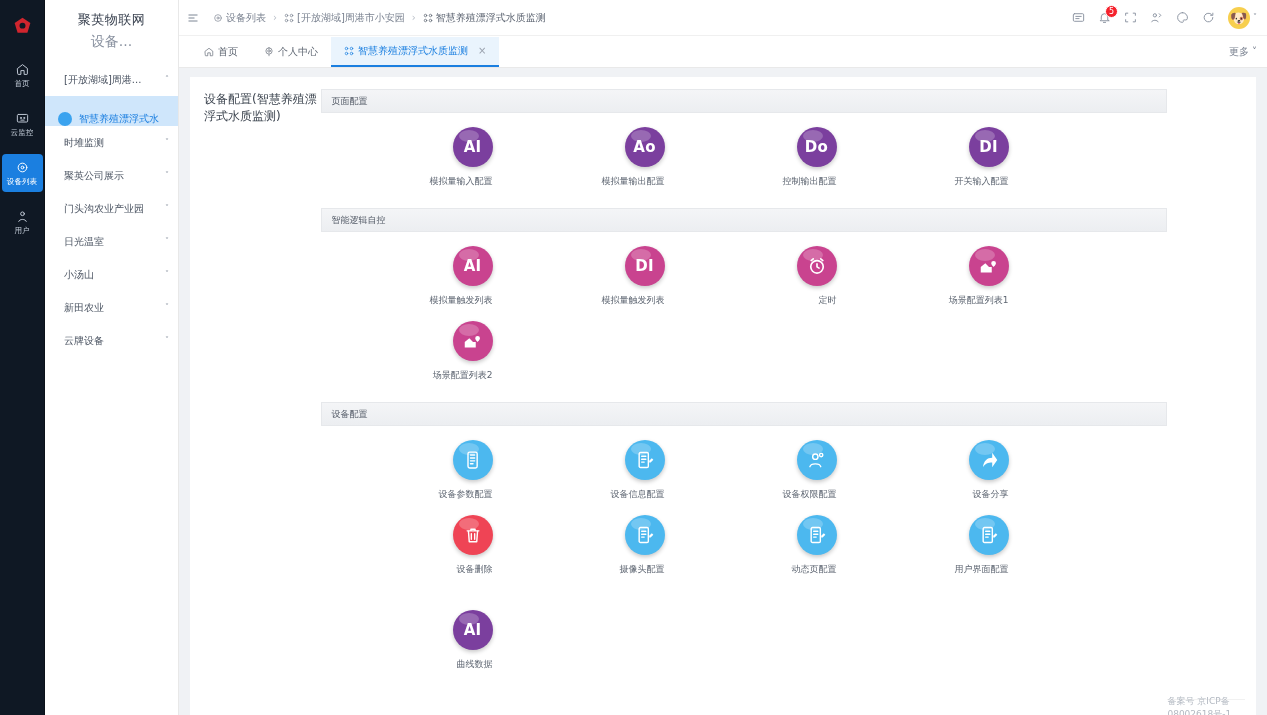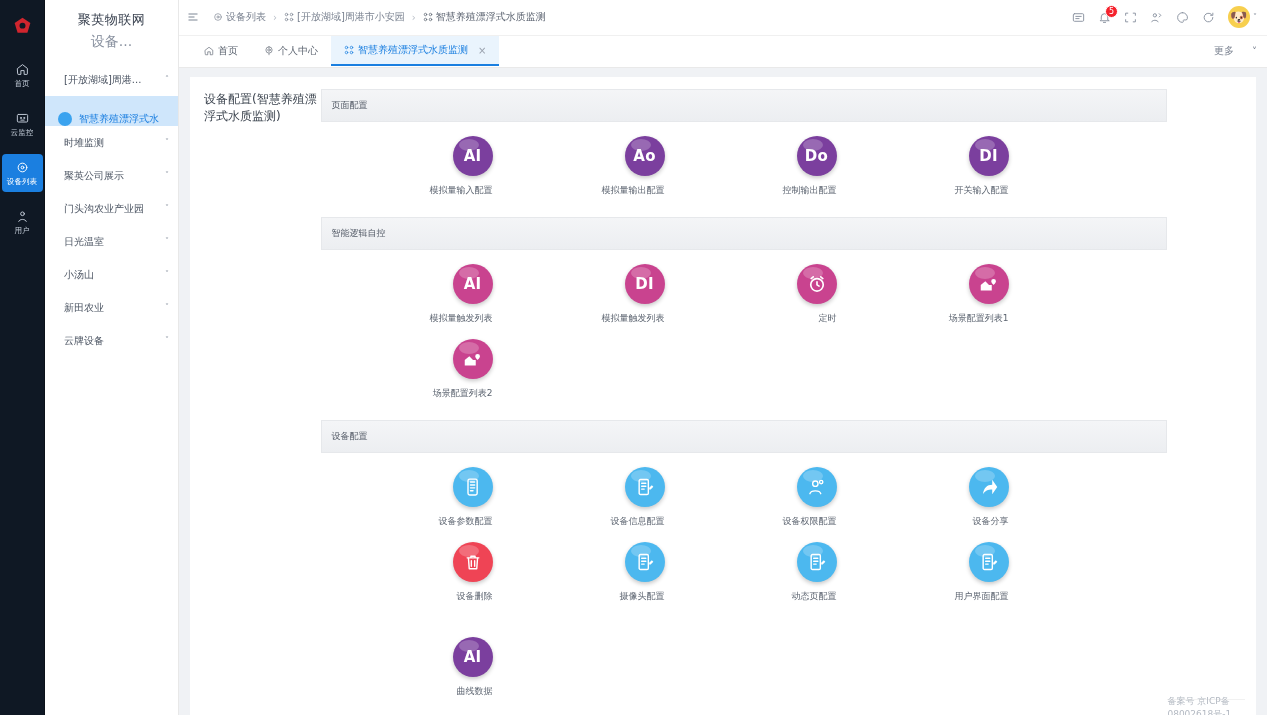--- a/index.html
+++ b/index.html
@@ -139,37 +139,37 @@
     font-size: 10px; color: #5d6571;
     cursor: pointer; white-space: nowrap;
   }
   .tab.active {
     color: #1b7fe0;
     background: #eaf4fd;
     border-bottom: 2px solid #1b7fe0;
   }
   .tab-close { font-size: 10px; color: #9aa2ae; margin-left: 6px; }
   .tabstrip-spacer { flex: 1 1 auto; }
-  .more { font-size: 10px; color: #7b8391; cursor: pointer; display:flex; align-items:center; gap:18px; }
+  .more { font-size: 10px; color: #7b8391; cursor: pointer; display:flex; align-items:center; gap:3px; }
 
   
   .content {
     flex: 1 1 auto;
     padding: 9px 11px 0 11px;
     overflow: hidden;
   }
   .card {
     background: #ffffff;
     height: 100%;
     padding: 12px 11px 0 11px;
     display: flex; 
   }
   .page-title { font-size: 12px; color: #3c444f; padding: 2px 0 11px 3px; }
   .section-bar {
-    height: 33px;
+    height: 24px;
     background: linear-gradient(#f4f5f7, #eceef1);
     border: 1px solid #e6e8eb;
     display: flex; align-items: center;
     padding-left: 10px;
     font-size: 9px; color: #555c68;
   }
   .grid {
     display: flex; flex-wrap: wrap;
     padding: 14px 0 6px 0;
   }

